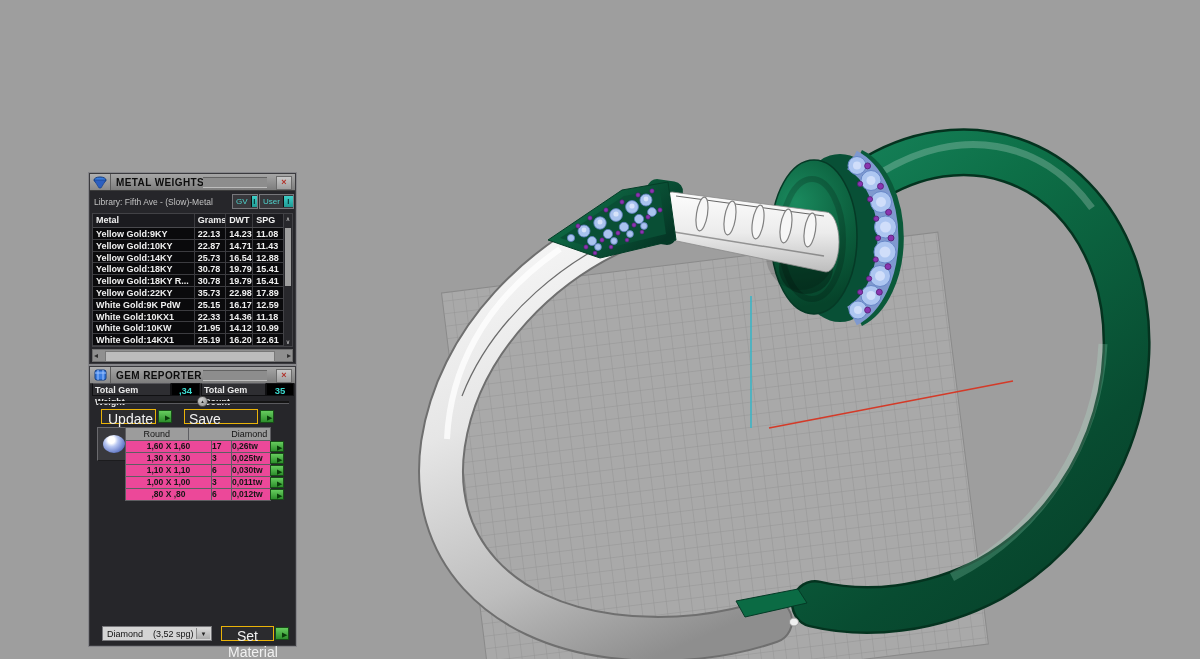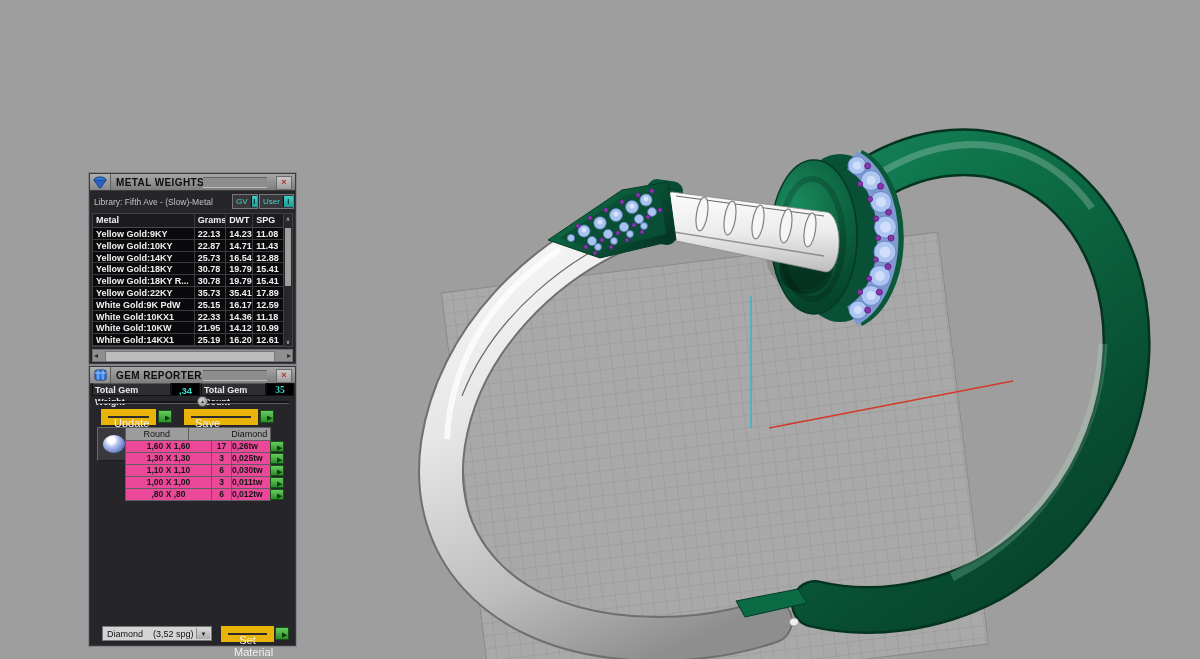--- a/index.html
+++ b/index.html
@@ -57,39 +57,39 @@
     border-top-color:#55555a;color:#e9e9e9;font-size:9px;font-weight:bold;
     line-height:12px;padding:0 2px;box-sizing:border-box;}
   .tot-val{position:absolute;top:17px;height:13px;background:#000;color:#3cd9ce;
     font-size:9.5px;font-weight:bold;text-align:center;line-height:13px;box-sizing:border-box;
     border:1px solid #101012;}
   .slider{position:absolute;left:8px;top:35px;width:192px;height:2px;
     background:#141414;border-bottom:1px solid #5a5a5e;}
   .knob{position:absolute;left:100px;top:-5px;width:11px;height:11px;border-radius:50%;
     background:radial-gradient(circle at 35% 30%,#cfcfcf,#8e8e8e);border:1px solid #4f4f4f;
     box-sizing:border-box;font-size:5px;color:#222;text-align:center;line-height:9px;}
-  .dbtn{position:absolute;background:#2b2b2e;border:7px solid #eab308;color:#f1f1f1;
-    font-size:11px;text-align:center;box-sizing:border-box;}
+  .dbtn{position:absolute;background:#2b2b2e;border:1px solid #eab308;color:#f1f1f1;
+    font-size:14px;text-align:center;box-sizing:border-box;}
   .gbtn{position:absolute;background:linear-gradient(#66cc5e,#2d8f2c);border:1px solid #174d17;
     color:#0a3c0a;font-size:7px;text-align:center;box-sizing:border-box;line-height:11px;}
   .thumb-gem{position:absolute;left:8px;top:61px;width:32px;height:32px;background:#39393d;
     border:1px solid #6a6a6e;border-bottom-color:#1c1c1e;border-right-color:#1c1c1e;
     display:flex;align-items:center;justify-content:center;}
   .thumb-gem .stone{width:22px;height:18px;border-radius:50%;
     background:radial-gradient(circle at 38% 28%,#ffffff 0 18%,#b9c8f2 35%,#5d74c4 75%,#2c3c86 100%);}
   .g-table{position:absolute;left:36px;top:61px;width:146px;}
   .g-head{display:flex;height:12px;background:#9c9c9c;border:1px solid #5e5e62;border-bottom:none;gap:40px;}
   .g-head span{font-size:9px;color:#141414;text-align:center;line-height:12px;}
   .gh-shape{width:86px;border-right:1px solid #5e5e62;}
   .gh-type{width:58px;}
   .g-row{display:flex;height:11px;background:#ec4899;border:1px solid #5e5e62;border-bottom:none;position:relative;}
   .g-row:last-child{border-bottom:1px solid #5e5e62;}
   .g-row span{font-size:8.5px;font-weight:bold;color:#161616;line-height:11px;box-sizing:border-box;}
   .gc-size{width:86px;text-align:center;border-right:1px solid #5e5e62;}
-  .gc-count{width:20px;text-align:center;border-right:1px solid #5e5e62;}
+  .gc-count{width:20px;border-right:1px solid #5e5e62;}
   .gc-weight{width:26px;text-align:left;padding-right:1px;}
   .g-row .gbtn{position:absolute;right:-14px;top:0;width:13px;height:11px;line-height:10px;}
   .dropdown{position:absolute;left:13px;top:260px;width:110px;height:15px;background:#d4d4d4;
     border:1px solid #77777b;box-sizing:border-box;display:flex;align-items:center;}
   .dd-name{font-size:9px;color:#111;padding-left:4px;width:46px;}
   .dd-spg{font-size:9px;color:#111;}
   .dd-arrow{position:absolute;right:1px;top:1px;bottom:1px;width:13px;background:linear-gradient(#d9d9d9,#ababab);
     border-left:1px solid #8a8a8a;font-size:6px;color:#222;text-align:center;line-height:12px;}
 </style>
 </head>
@@ -324,21 +324,21 @@
           </div>
           <div class="m-row">
             <span class="mc0">Yellow Gold:18KY R...</span>
             <span class="mc1">30.78</span>
             <span class="mc2">19.79</span>
             <span class="mc3">15.41</span>
           </div>
           <div class="m-row">
             <span class="mc0">Yellow Gold:22KY</span>
             <span class="mc1">35.73</span>
-            <span class="mc2">35.41</span>
+            <span class="mc2">22.98</span>
             <span class="mc3">17.89</span>
           </div>
           <div class="m-row">
             <span class="mc0">White Gold:9K PdW</span>
             <span class="mc1">25.15</span>
             <span class="mc2">16.17</span>
             <span class="mc3">12.59</span>
           </div>
           <div class="m-row">
             <span class="mc0">White Gold:10KX1</span>
@@ -387,21 +387,21 @@
         </svg>
       </span>
       <span class="tb-title">GEM REPORTER</span>
       <span class="tb-strip"></span>
       <span class="tb-close">×</span>
     </div>
 
     <div class="tot-lbl" style="left:3px;width:79px;">Total Gem Weight</div>
     <div class="tot-val" style="left:82px;width:29px;">,34</div>
     <div class="tot-lbl" style="left:112px;width:65px;">Total Gem Count</div>
-    <div class="tot-val" style="left:177px;width:28px;font-family:Liberation Serif, serif;">35</div>
+    <div class="tot-val" style="left:177px;width:28px;">35</div>
 
     <div class="slider">
       <span class="knob">▴</span>
     </div>
 
     <button class="dbtn" style="left:12px;top:43px;width:55px;height:15px;">Update</button>
     <button class="gbtn" style="left:69px;top:44px;width:13px;height:13px;">▶</button>
     <button class="dbtn" style="left:95px;top:43px;width:74px;height:15px;text-align:left;padding-left:4px;">Save Report</button>
     <button class="gbtn" style="left:171px;top:44px;width:13px;height:13px;">▶</button>
 

